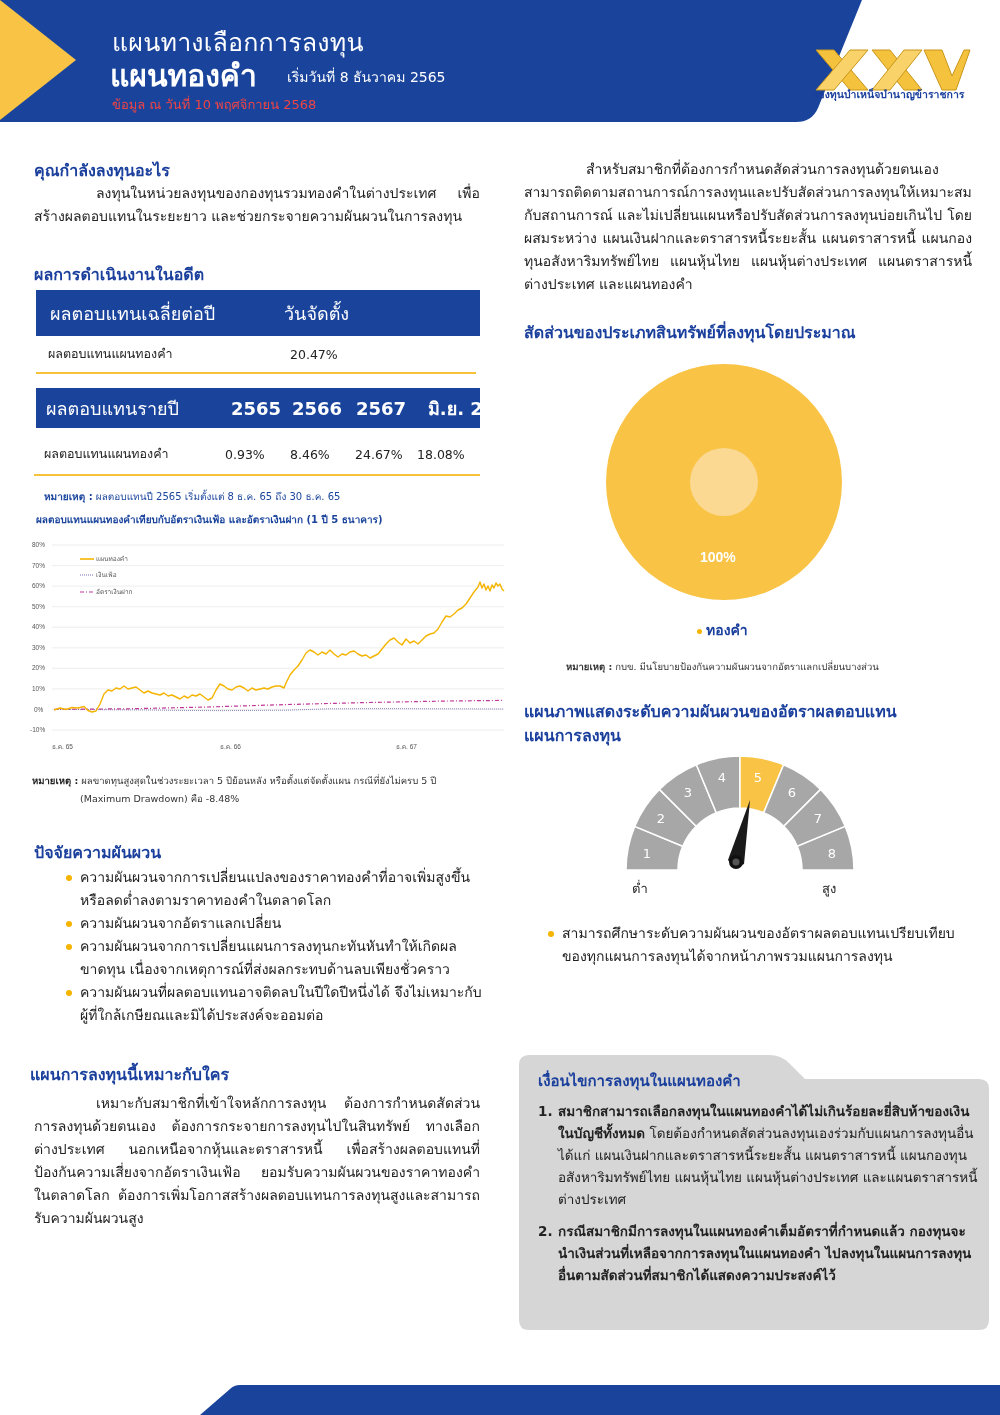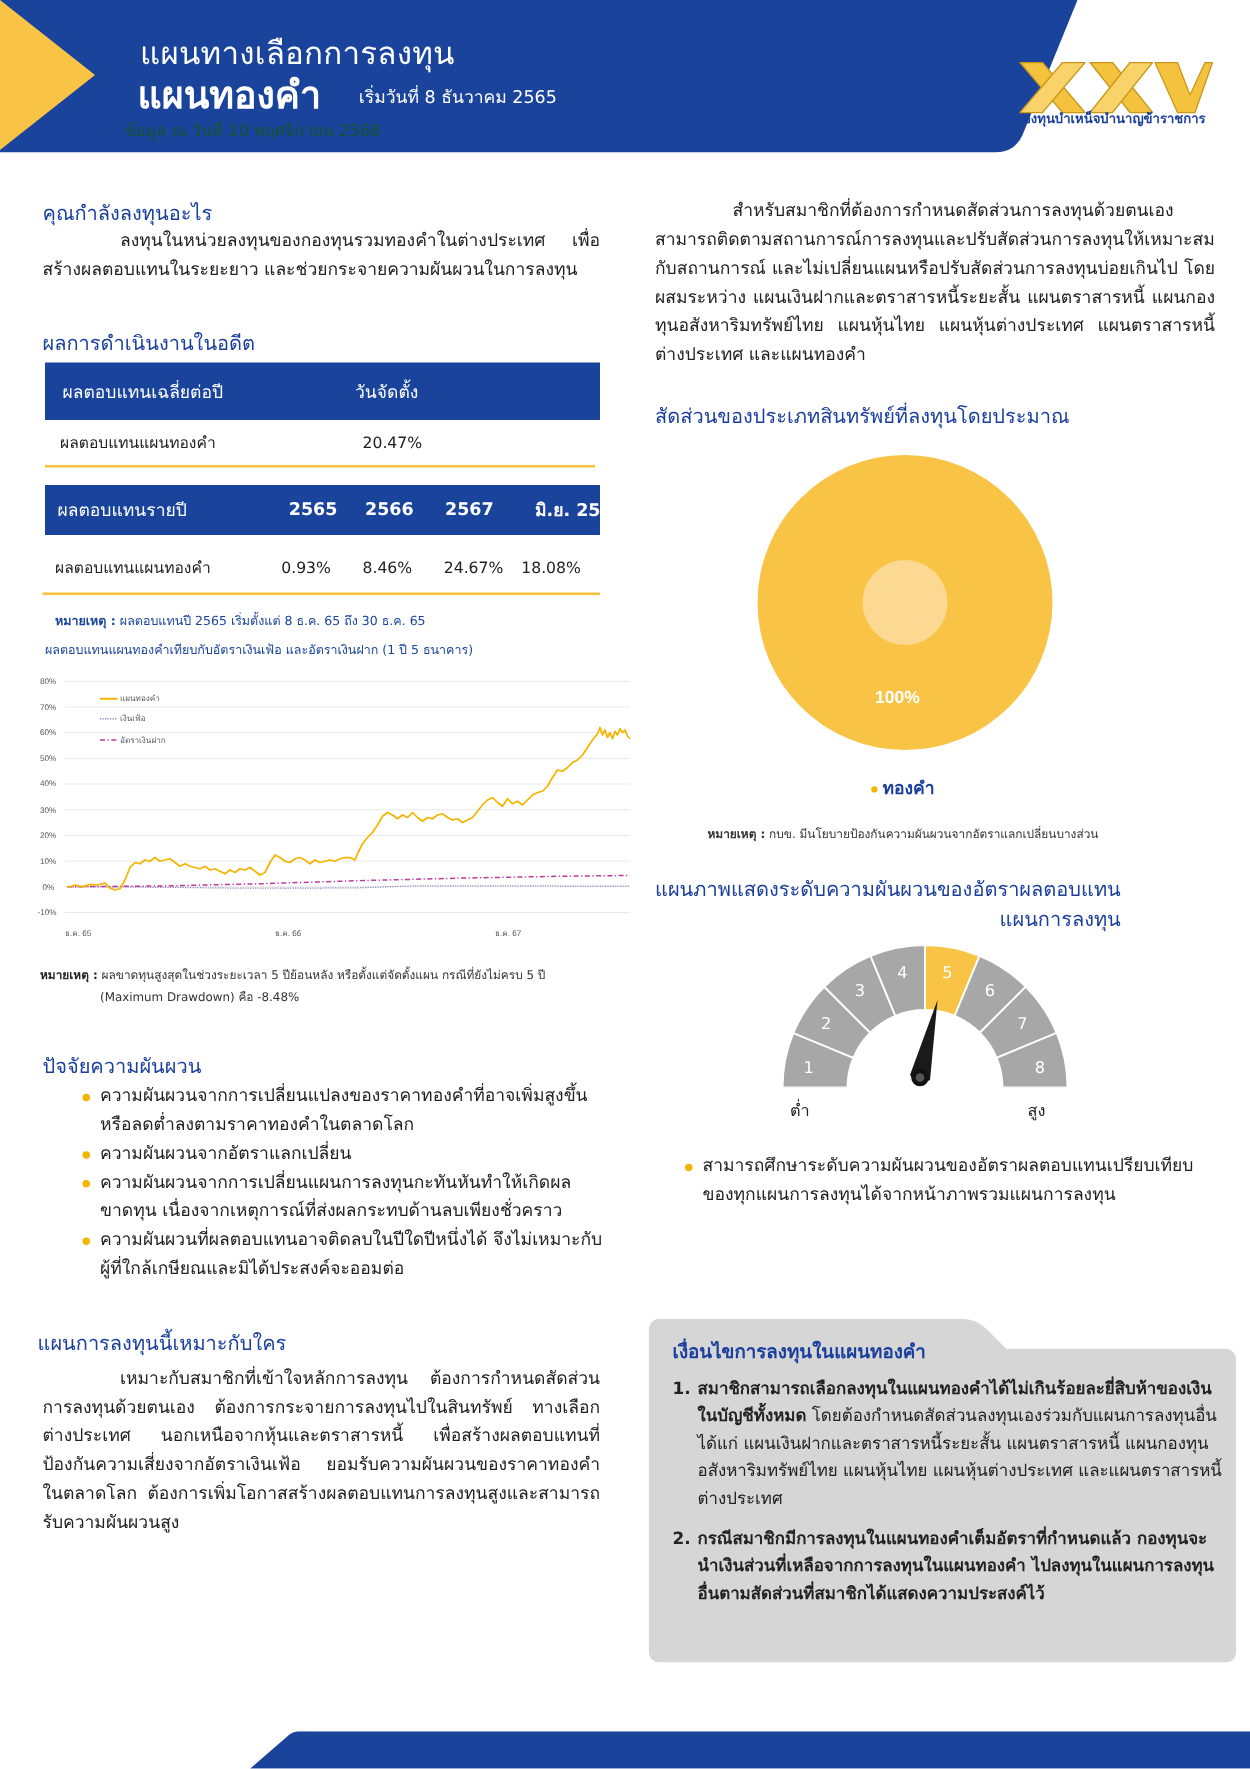--- a/index.html
+++ b/index.html
@@ -5,34 +5,34 @@
   * { box-sizing: border-box; margin: 0; padding: 0; }
   html, body { width: 1000px; height: 1415px; background: #ffffff; overflow: hidden; }
   body { position: relative; font-family: "DejaVu Sans", "Liberation Sans", sans-serif; color: #222; }
 
   
   .hdr { position: absolute; left: 0; top: 0; width: 1000px; height: 122px; }
   .hdr-bg { position: absolute; left: 0; top: 0; width: 1000px; height: 122px; }
   .hdr-title-small { position: absolute; left: 112px; top: 22px; color: #fff; font-size: 25px; letter-spacing: 0.2px; }
   .hdr-title-big { position: absolute; left: 110px; top: 52px; color: #fff; font-size: 30px; font-weight: bold; }
   .hdr-start { position: absolute; left: 287px; top: 66px; color: #fff; font-size: 14px; }
-  .hdr-asof { position: absolute; left: 100px; top: 94px; color: #14532d; font-size: 13px; }
+  .hdr-asof { position: absolute; left: 112px; top: 94px; color: #ef4444; font-size: 13px; }
   .logo { position: absolute; left: 812px; top: 36px; width: 160px; height: 68px; }
   .logo-text { position: absolute; left: 812px; top: 86px; width: 170px; font-size: 10.5px; font-weight: bold; color: #1a3f9c; white-space: nowrap; }
 
   
   .ftr { position: absolute; left: 0; top: 1385px; width: 1000px; height: 30px; }
 
   
-  .h2 { position: absolute; color: #1a3f9c; font-weight: normal; font-size: 16px; text-align: right; }
+  .h2 { position: absolute; color: #1a3f9c; font-weight: bold; font-size: 16px; }
   .para { position: absolute; font-size: 14px; line-height: 23px; color: #222; text-align: justify; }
   .para .indent { display: inline-block; width: 62px; }
 
   
-  .tbl-head { position: absolute; background: #1a449c; color: #fff; font-size: 14px; }
+  .tbl-head { position: absolute; background: #1a449c; color: #fff; font-size: 18px; }
   .tbl-head span, .tbl-row span { position: absolute; top: 50%; transform: translateY(-50%); white-space: nowrap; }
   .tbl-row { position: absolute; font-size: 12.5px; color: #222; border-bottom: 2px solid #f4c23c; }
   .note { position: absolute; font-size: 10px; color: #1a449c; }
   .note b { color: #1a449c; }
 
   
   .chart { position: absolute; left: 28px; top: 538px; width: 478px; height: 222px; }
   .chart-note { position: absolute; left: 32px; top: 772px; font-size: 9.5px; color: #333; line-height: 18px; }
   .chart-note b { color: #222; }
 
@@ -108,21 +108,21 @@
 </div>
 <div class="tbl-row" style="left:34px; top:434px; width:446px; height:42px;">
   <span style="left:10px;">ผลตอบแทนแผนทองคำ</span>
   <span style="left:191px;">0.93%</span>
   <span style="left:256px;">8.46%</span>
   <span style="left:321px;">24.67%</span>
   <span style="left:383px;">18.08%</span>
 </div>
 
 <div class="note" style="left:44px; top:489px; color:#1a449c;"><b>หมายเหตุ :</b> <span>ผลตอบแทนปี 2565 เริ่มตั้งแต่ 8 ธ.ค. 65 ถึง 30 ธ.ค. 65</span></div>
-<div class="note" style="left:36px; top:512px; font-weight:normal; font-size:10px;">ผลตอบแทนแผนทองคำเทียบกับอัตราเงินเฟ้อ และอัตราเงินฝาก (1 ปี 5 ธนาคาร)</div>
+<div class="note" style="left:36px; top:512px; font-weight:bold; font-size:10px;">ผลตอบแทนแผนทองคำเทียบกับอัตราเงินเฟ้อ และอัตราเงินฝาก (1 ปี 5 ธนาคาร)</div>
 
 <svg class="chart" viewBox="0 0 478 222">
   <g font-family="Liberation Sans, sans-serif" font-size="6.5" fill="#555">
 
     <g stroke="#e9e9e9" stroke-width="0.8">
       <line x1="24" y1="7" x2="476" y2="7"></line>
       <line x1="24" y1="27.6" x2="476" y2="27.6"></line>
       <line x1="24" y1="48.1" x2="476" y2="48.1"></line>
       <line x1="24" y1="68.7" x2="476" y2="68.7"></line>
       <line x1="24" y1="89.2" x2="476" y2="89.2"></line>

